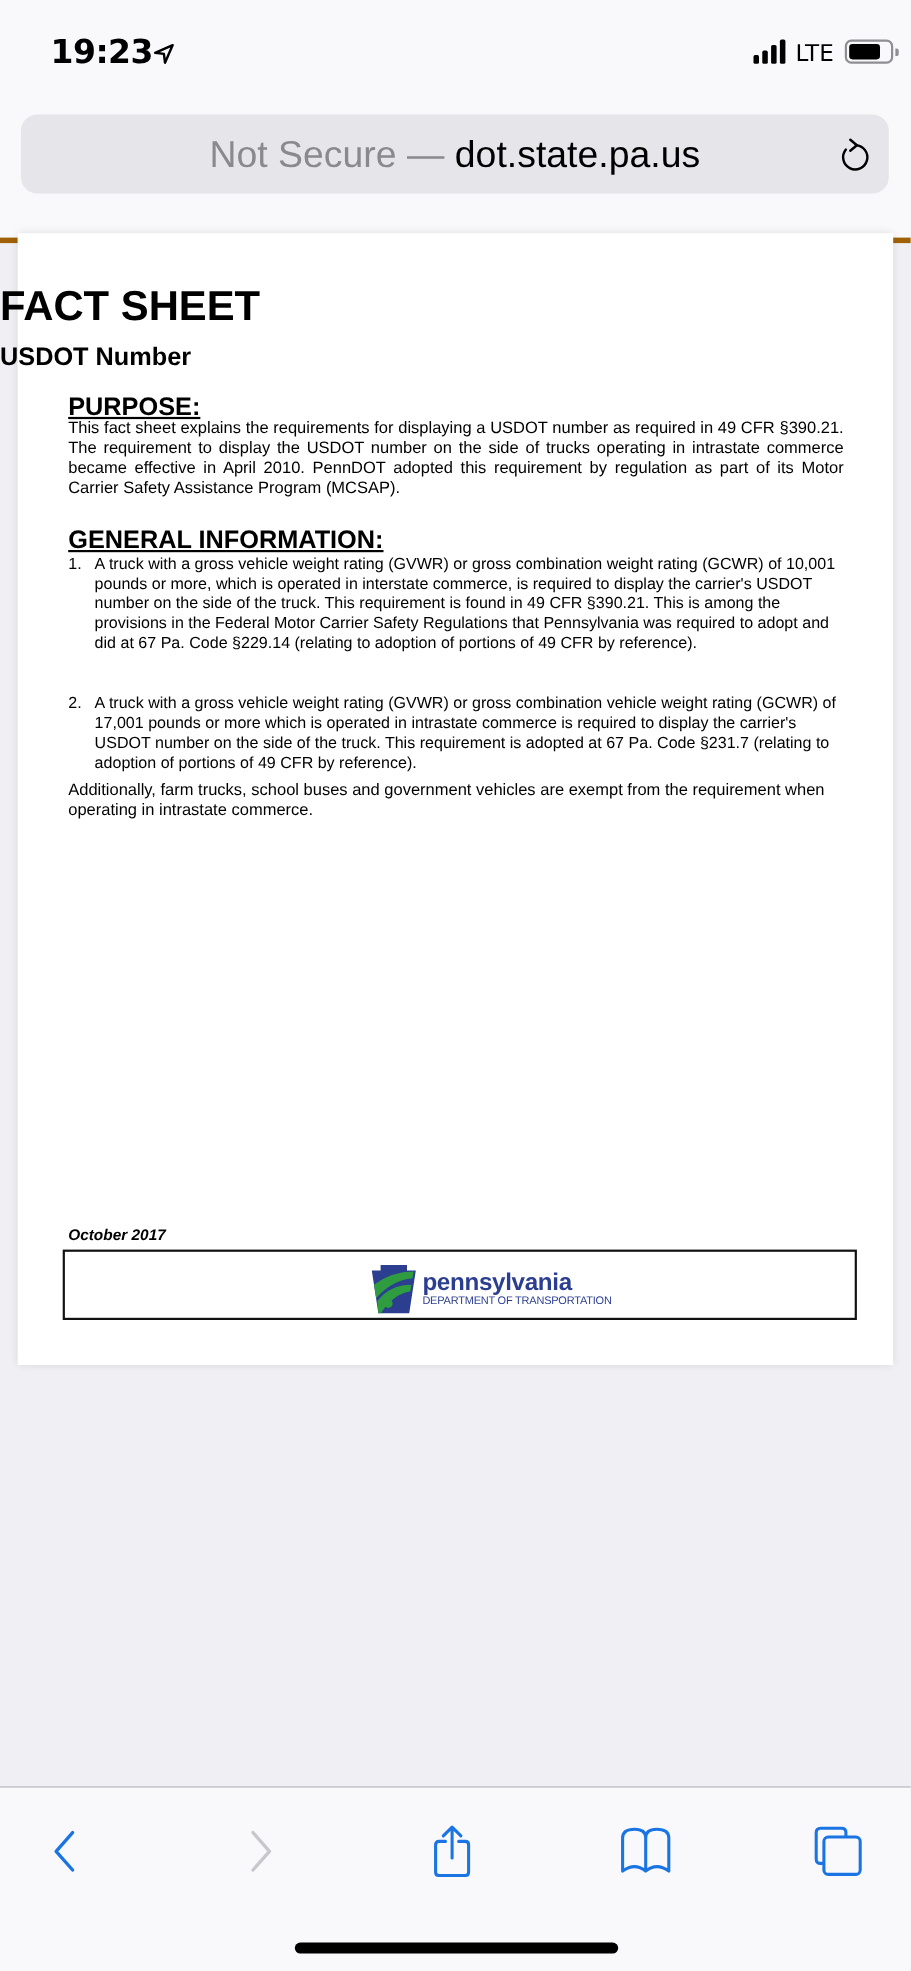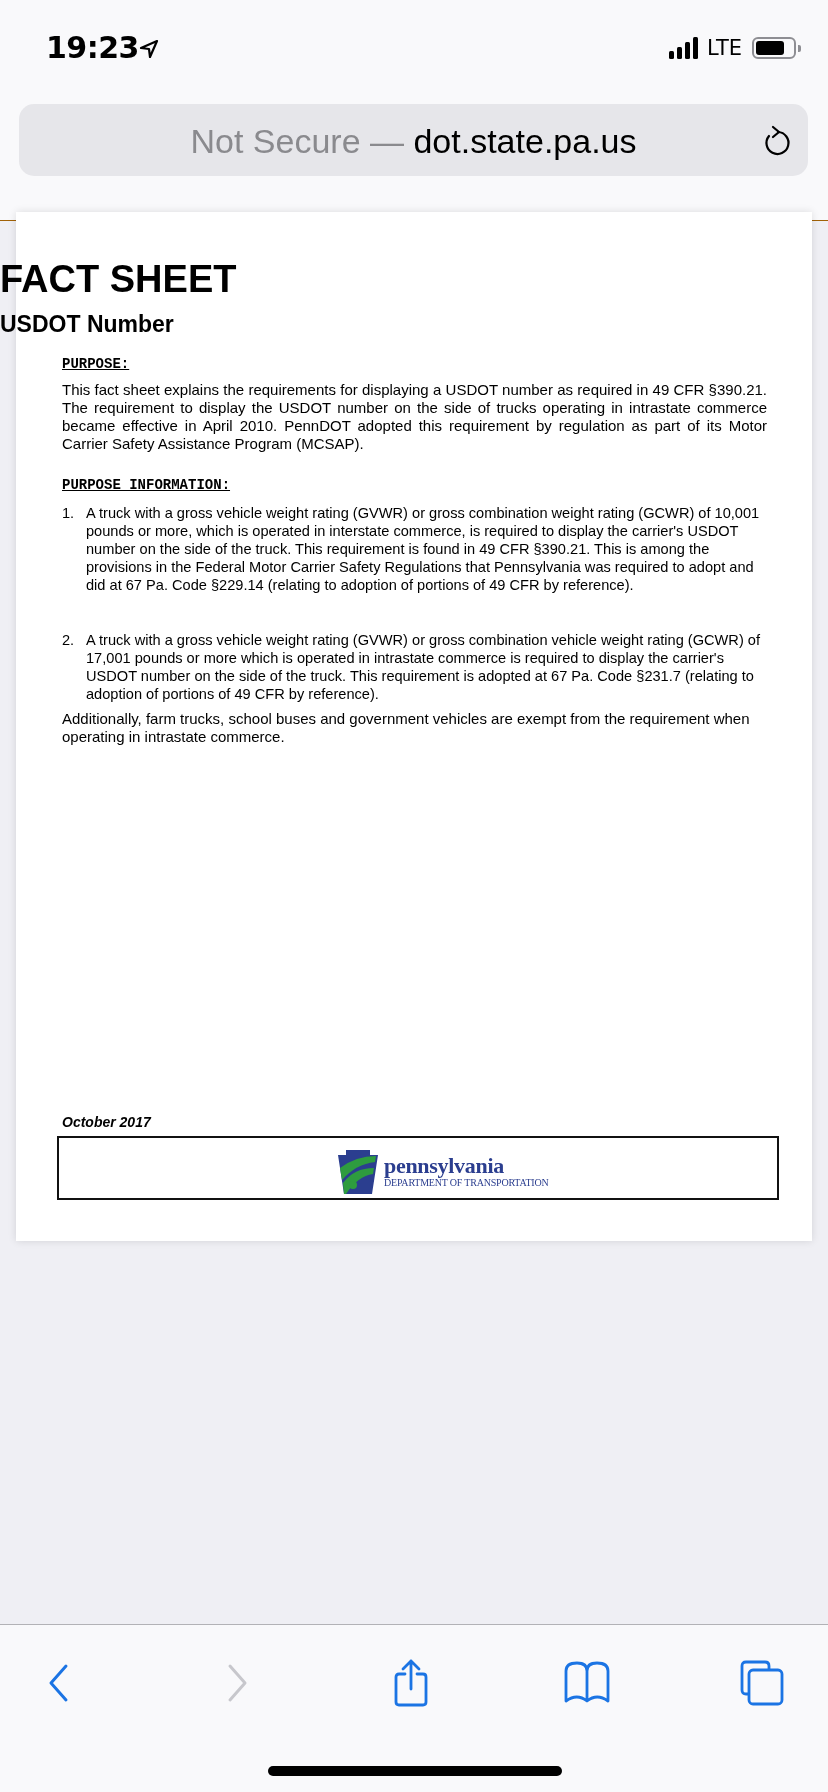--- a/index.html
+++ b/index.html
@@ -1,58 +1,58 @@
 <!DOCTYPE html>
 <html><head>
 <meta charset="utf-8">
 <style>
   * { box-sizing: border-box; margin: 0; padding: 0; }
   html, body { width: 828px; height: 1792px; overflow: hidden; background: #efeff4; }
   body { position: relative; font-family: "Liberation Sans", sans-serif; color: #000; }
 
   
-  .top-chrome { position: absolute; left: 0; top: 0; width: 828px; height: 221px; background: #f9f9fb; border-bottom: 1px solid #a16207; }
+  .top-chrome { position: absolute; left: 0; top: 0; width: 828px; height: 221px; background: #f9f9fb; border-bottom: 5px solid #a16207; }
   .status-time { position: absolute; left: 46px; top: 30px; font-family: "DejaVu Sans", sans-serif; font-size: 30px; font-weight: bold; letter-spacing: -0.5px; }
   .loc-icon { position: absolute; left: 138px; top: 38px; width: 22px; height: 22px; }
-  .status-right { position: absolute; right: 32px; top: 36px; display: flex; align-items: center; gap: 6px; }
+  .status-right { position: absolute; right: 16px; top: 36px; display: flex; align-items: flex-start; gap: 6px; }
   .signal { display: flex; align-items: flex-end; gap: 3px; height: 22px; }
   .signal span { width: 5px; background: #000; border-radius: 1.5px; display: block; }
   .lte { font-family: "DejaVu Sans", sans-serif; font-size: 21px; margin-left: 3px; }
   .battery { position: relative; width: 44px; height: 22px; border: 2px solid #8e8e93; border-radius: 6px; margin-left: 4px; }
   .battery .fill { position: absolute; left: 2px; top: 2px; bottom: 2px; width: 28px; background: #000; border-radius: 3px; }
   .battery .cap { position: absolute; right: -7px; top: 6px; width: 3px; height: 7px; background: #8e8e93; border-radius: 0 2px 2px 0; }
 
   .url-bar { position: absolute; left: 19px; top: 104px; width: 789px; height: 72px; background: #e6e6ea; border-radius: 15px; padding-left: 20px; }
   .url-text { position: absolute; left: 0; right: 0; top: 18px; text-align: center; font-size: 34px; font-family: "Liberation Sans", sans-serif; }
   .url-text .insecure { color: #8a8a8e; }
   .url-text .domain { color: #000; }
   .reload-icon { position: absolute; right: 16px; top: 20px; width: 34px; height: 36px; }
 
   
   .doc-card { position: absolute; left: 16px; top: 212px; width: 796px; height: 1029px; background: #fff; box-shadow: 0 0 8px rgba(0,0,0,0.12); }
   .doc-title { position: absolute; left: 0; right: 0; top: 258px; text-align: left; font-size: 38px; font-weight: bold; }
   .doc-subtitle { position: absolute; left: 0; right: 0; top: 311px; text-align: left; font-size: 23px; font-weight: bold; }
   .doc-body { position: absolute; left: 62px; width: 705px; font-size: 15px; line-height: 18px; }
-  .section-heading { font-size: 14px; font-weight: bold; text-decoration: underline; font-family: Liberation Mono, monospace; }
+  .section-heading { font-size: 23px; font-weight: bold; text-decoration: underline; }
   .purpose-heading { position: absolute; left: 62px; top: 356px; }
   .purpose-text { top: 381px; text-align: justify; text-align-last: left; }
   .general-heading { position: absolute; left: 62px; top: 477px; }
   .list { position: absolute; left: 62px; width: 710px; font-size: 14.6px; line-height: 18px; }
   .list-item { display: flex; }
   .list-num { width: 24px; flex: none; }
   .list-text { flex: 1; }
   .item1 { top: 504px; }
   .item2 { top: 631px; }
   .additional { top: 710px; }
 
   .doc-date { position: absolute; left: 62px; top: 1114px; font-size: 14px; font-weight: bold; font-style: italic; }
   .logo-box { position: absolute; left: 57px; top: 1136px; width: 722px; height: 64px; border: 2px solid #111; }
   .logo { position: absolute; left: 277px; top: 12px; display: flex; align-items: center; }
   .keystone { width: 44px; height: 44px; }
-  .logo-words { margin-left: 4px; font-family: Liberation Serif, serif; }
+  .logo-words { margin-left: 4px; }
   .logo-name { color: #2b3e8f; font-size: 22px; font-weight: bold; line-height: 22px; letter-spacing: -0.3px; }
   .logo-dept { color: #2b3e8f; font-size: 10px; line-height: 12px; letter-spacing: -0.2px; }
 
   
   .bottom-bar { position: absolute; left: 0; top: 1624px; width: 828px; height: 168px; background: #f9f9fb; border-top: 1px solid #b2b2b6; }
   .tb-btn { position: absolute; top: 30px; width: 60px; height: 56px; display: flex; align-items: center; justify-content: center; }
   .home-indicator { position: absolute; left: 268px; top: 1766px; width: 294px; height: 10px; background: #000; border-radius: 5px; }
 </style>
 </head>
 <body>
@@ -87,21 +87,21 @@
   </div>
 </div>
 
 <div class="doc-card"></div>
 <div class="doc-title">FACT SHEET</div>
 <div class="doc-subtitle">USDOT Number</div>
 
 <div class="section-heading purpose-heading">PURPOSE:</div>
 <div class="doc-body purpose-text">This fact sheet explains the requirements for displaying a USDOT number as required in 49 CFR §390.21. The requirement to display the USDOT number on the side of trucks operating in intrastate commerce became effective in April 2010. PennDOT adopted this requirement by regulation as part of its Motor Carrier Safety Assistance Program (MCSAP).</div>
 
-<div class="section-heading general-heading">PURPOSE INFORMATION:</div>
+<div class="section-heading general-heading">GENERAL INFORMATION:</div>
 
 <div class="list item1 list-item">
   <span class="list-num">1.</span>
   <span class="list-text">A truck with a gross vehicle weight rating (GVWR) or gross combination weight rating (GCWR) of 10,001 pounds or more, which is operated in interstate commerce, is required to display the carrier's USDOT number on the side of the truck. This requirement is found in 49 CFR §390.21. This is among the provisions in the Federal Motor Carrier Safety Regulations that Pennsylvania was required to adopt and did at 67 Pa. Code §229.14 (relating to adoption of portions of 49 CFR by reference).</span>
 </div>
 <div class="list item2 list-item">
   <span class="list-num">2.</span>
   <span class="list-text">A truck with a gross vehicle weight rating (GVWR) or gross combination vehicle weight rating (GCWR) of 17,001 pounds or more which is operated in intrastate commerce is required to display the carrier's USDOT number on the side of the truck. This requirement is adopted at 67 Pa. Code §231.7 (relating to adoption of portions of 49 CFR by reference).</span>
 </div>
 

